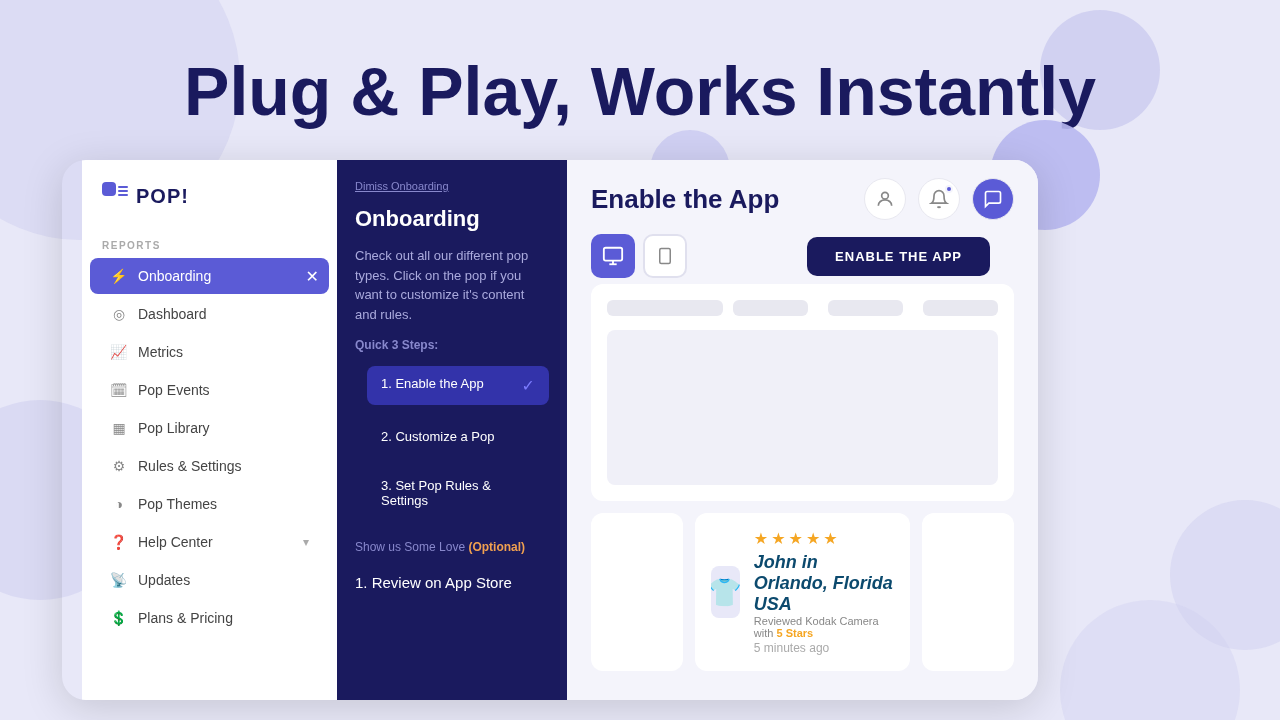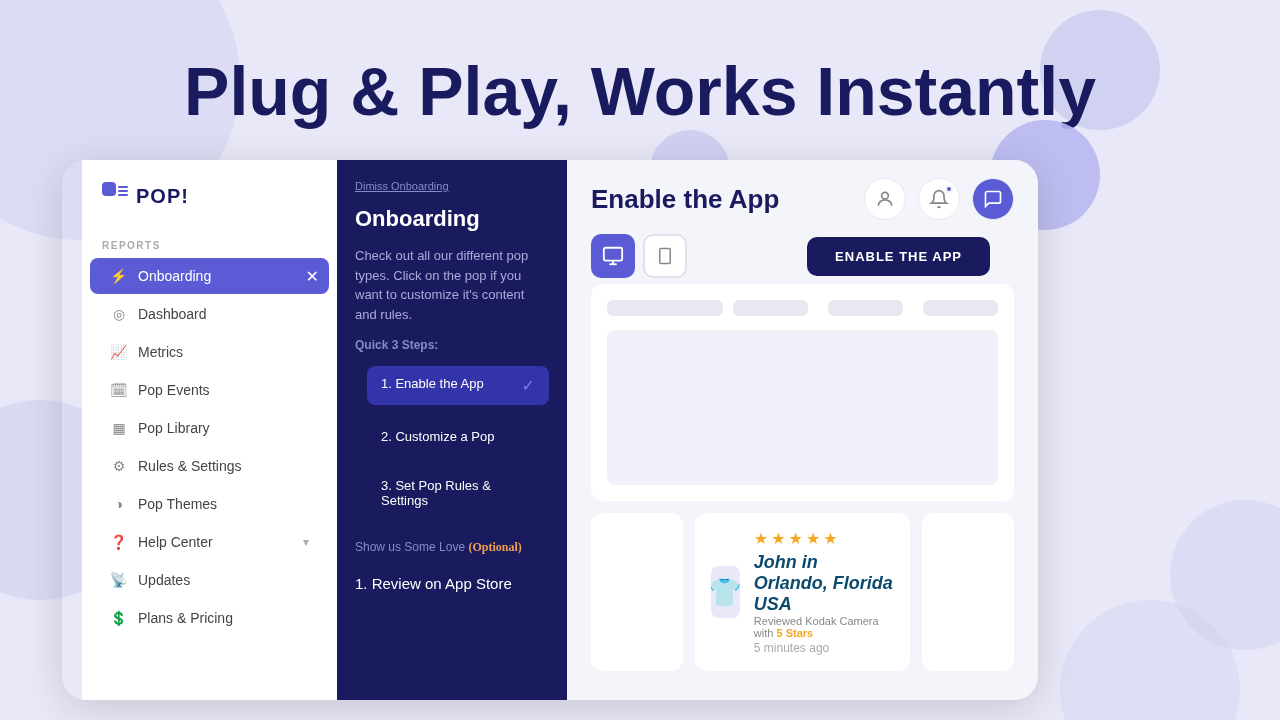--- a/index.html
+++ b/index.html
@@ -191,21 +191,20 @@
 
     .love-section-label {
       font-size: 12px;
       color: #8888cc;
       margin-top: 8px;
     }
 
     .optional-label {
       color: #f0a050;
       font-weight: 600;
-      font-family: Liberation Serif, serif;
     }
 
     .love-step {
       padding: 6px 0;
       font-size: 15px;
       color: #fff;
       cursor: pointer;
     }
 
     

